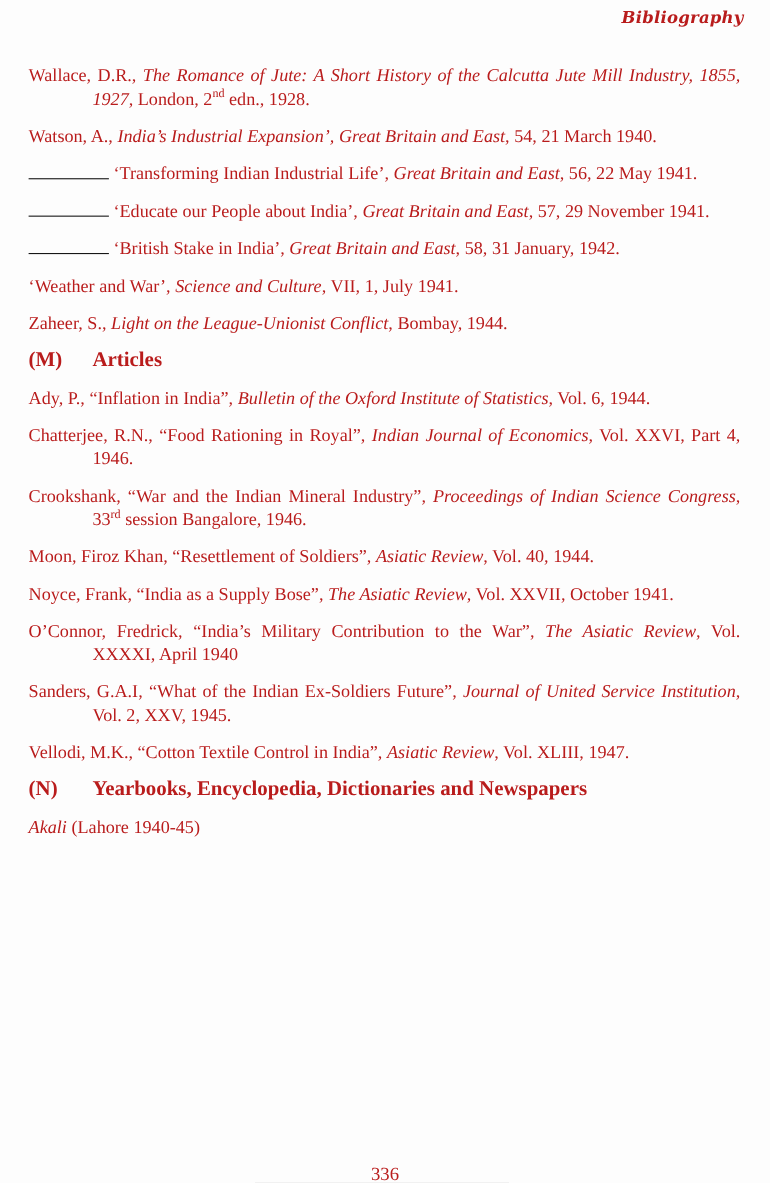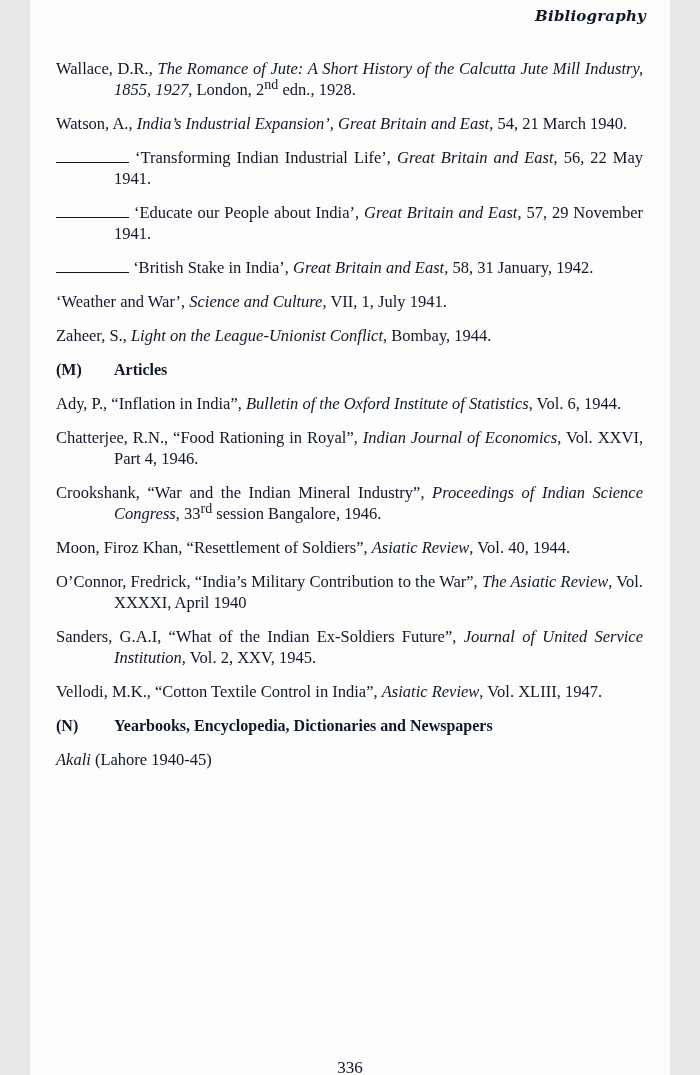--- a/index.html
+++ b/index.html
@@ -1,23 +1,23 @@
 <!DOCTYPE html>
 <html><head>
 <meta charset="utf-8">
 <style>
   html, body { margin: 0; padding: 0; background: #e8e8e8; }
   .page {
     position: relative;
-    width: 640px;
+    width: 700px;
     height: 1075px;
     margin: 0 auto;
     background: #fdfdfd;
     overflow: hidden;
-    color: #0f172a;
+    color: #b91c1c;
     font-family: "Liberation Serif", serif;
   }
   .running-header {
     position: absolute;
     top: 7px;
     right: 24px;
     font-family: "DejaVu Serif", serif;
     font-size: 15px;
     font-style: italic;
     font-weight: bold;
@@ -32,29 +32,29 @@
   p.entry {
     margin: 0 0 13px 0;
     font-size: 16.5px;
     line-height: 21px;
     text-align: justify;
     padding-left: 58px;
     text-indent: -58px;
   }
   p.heading {
     margin: 0 0 13px 0;
-    font-size: 16px;
+    font-size: 19px;
     line-height: 21px;
     font-weight: bold;
     text-align: left;
   }
   .hlabel { display: inline-block; width: 58px; }
   .i   { font-style: italic; }
   .n   { font-style: normal; }
-  .sup { vertical-align: super; font-size: 14px; line-height: 0; }
+  .sup { vertical-align: super; font-size: 11px; line-height: 0; }
   .blank {
     display: inline-block;
     width: 73px;
     height: 12px;
     border-bottom: 1.4px solid #161616;
     vertical-align: baseline;
   }
   .page-number {
     position: absolute;
     top: 1058px;
@@ -76,20 +76,21 @@
       <p class="entry"><span class="blank"></span><span class="n"> ‘Transforming Indian Industrial Life’, </span><span class="i">Great Britain and East</span><span class="n">, 56, 22 May 1941.</span></p>
       <p class="entry"><span class="blank"></span><span class="n"> ‘Educate our People about India’, </span><span class="i">Great Britain and East</span><span class="n">, 57, 29 November 1941.</span></p>
       <p class="entry"><span class="blank"></span><span class="n"> ‘British Stake in India’, </span><span class="i">Great Britain and East</span><span class="n">, 58, 31 January, 1942.</span></p>
       <p class="entry"><span class="n">‘Weather and War’, </span><span class="i">Science and Culture</span><span class="n">, VII, 1, July 1941.</span></p>
       <p class="entry"><span class="n">Zaheer, S., </span><span class="i">Light on the League-Unionist Conflict</span><span class="n">, Bombay, 1944.</span></p>
       <p class="heading"><span class="hlabel">(M)</span><span>Articles</span></p>
       <p class="entry"><span class="n">Ady, P., “Inflation in India”, </span><span class="i">Bulletin of the Oxford Institute of Statistics</span><span class="n">, Vol. 6, 1944.</span></p>
       <p class="entry"><span class="n">Chatterjee, R.N., “Food Rationing in Royal”, </span><span class="i">Indian Journal of Economics</span><span class="n">, Vol. XXVI, Part 4, 1946.</span></p>
       <p class="entry"><span class="n">Crookshank, “War and the Indian Mineral Industry”, </span><span class="i">Proceedings of Indian Science Congress</span><span class="n">, 33</span><span class="sup">rd</span><span class="n"> session Bangalore, 1946.</span></p>
       <p class="entry"><span class="n">Moon, Firoz Khan, “Resettlement of Soldiers”, </span><span class="i">Asiatic Review</span><span class="n">, Vol. 40, 1944.</span></p>
+      <p class="entry"><span class="n">Noyce, Frank, “India as a Supply Bose”, </span><span class="i">The Asiatic Review</span><span class="n">, Vol. XXVII, October 1941.</span></p>
       <p class="entry"><span class="n">O’Connor, Fredrick, “India’s Military Contribution to the War”, </span><span class="i">The Asiatic Review</span><span class="n">, Vol. XXXXI, April 1940</span></p>
       <p class="entry"><span class="n">Sanders, G.A.I, “What of the Indian Ex-Soldiers Future”, </span><span class="i">Journal of United Service Institution</span><span class="n">, Vol. 2, XXV, 1945.</span></p>
       <p class="entry"><span class="n">Vellodi, M.K., “Cotton Textile Control in India”, </span><span class="i">Asiatic Review</span><span class="n">, Vol. XLIII, 1947.</span></p>
       <p class="heading"><span class="hlabel">(N)</span><span>Yearbooks, Encyclopedia, Dictionaries and Newspapers</span></p>
       <p class="entry"><span class="i">Akali</span><span class="n"> (Lahore 1940-45)</span></p>
     </main>
 
   <div class="page-number">336</div>
 </div>
 

